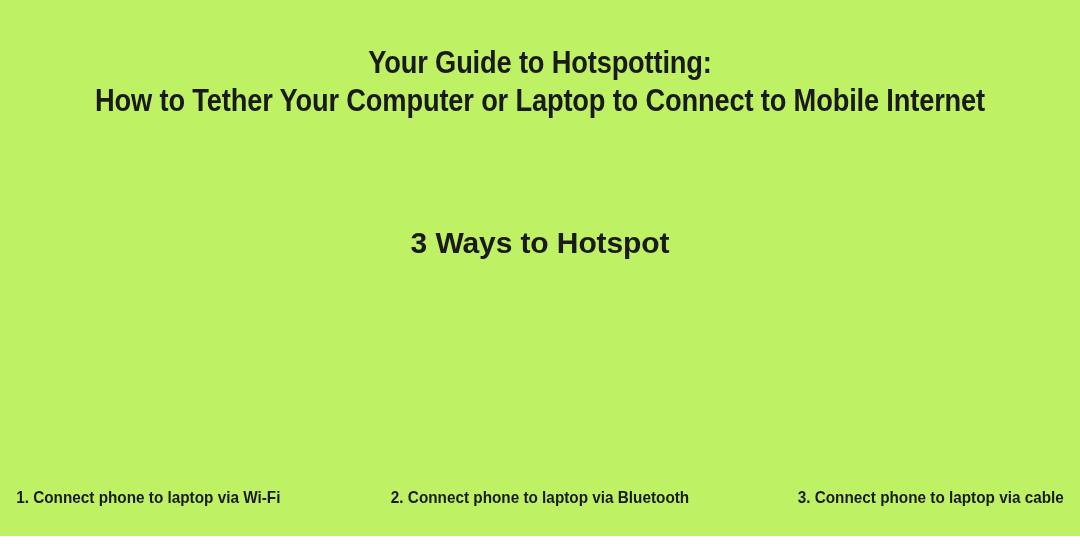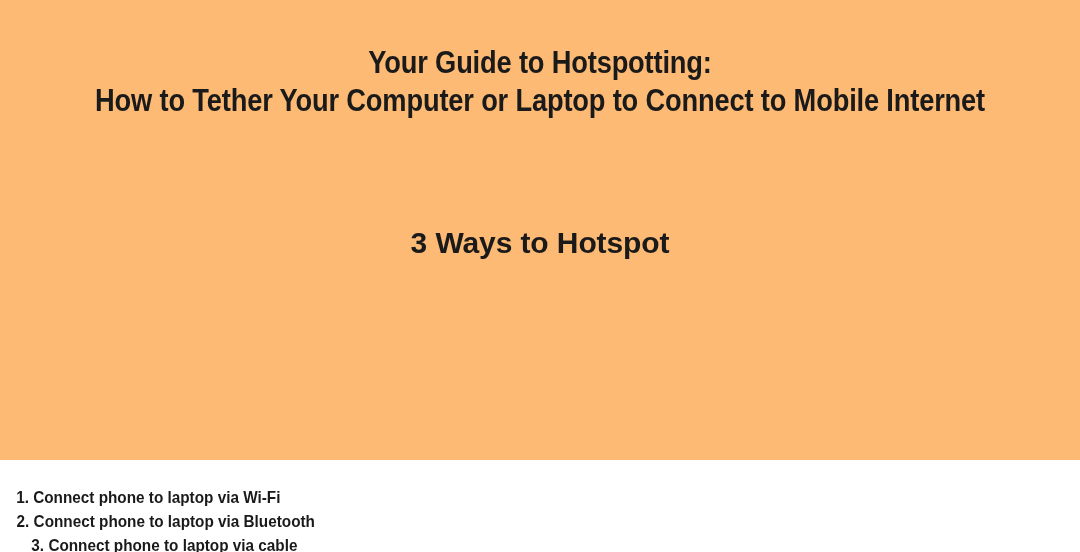--- a/index.html
+++ b/index.html
@@ -11,22 +11,22 @@
     height: 552px;
     background: #ffffff;
     font-family: "Liberation Sans", sans-serif;
     color: #1a1a1a;
     overflow: hidden;
   }
 
   .page {
     position: relative;
     width: 1080px;
-    height: 460px;
-    background: #fdba74;
+    height: 536px;
+    background: #bef264;
   }
 
   
   .title-block {
     position: absolute;
     top: 44px;
     left: 0;
     width: 1080px;
     text-align: center;
   }
@@ -91,21 +91,21 @@
   }
 
   
   .captions {
     position: absolute;
     top: 486px;
     left: 0;
     width: 1080px;
     height: 30px;
     display: flex;
-    flex-direction: column;
+    flex-direction: row;
     align-items: flex-start;
   }
   .caption {
     flex: 1 1 0;
     font-family: "Liberation Sans Narrow", "Liberation Sans", sans-serif;
     font-weight: bold;
     font-size: 17px;
     line-height: 24px;
     color: #1a1a1a;
     white-space: nowrap;

